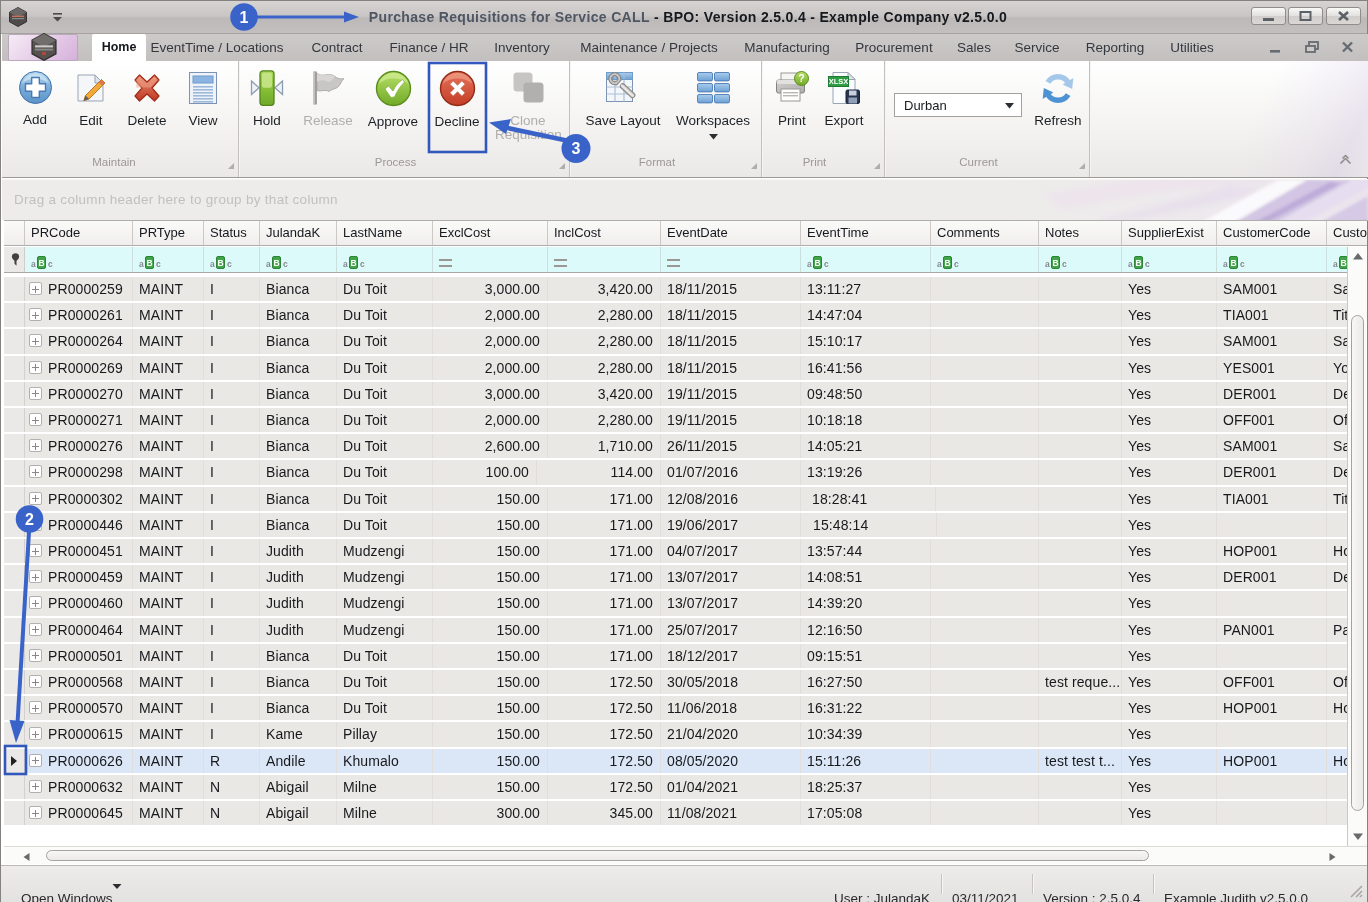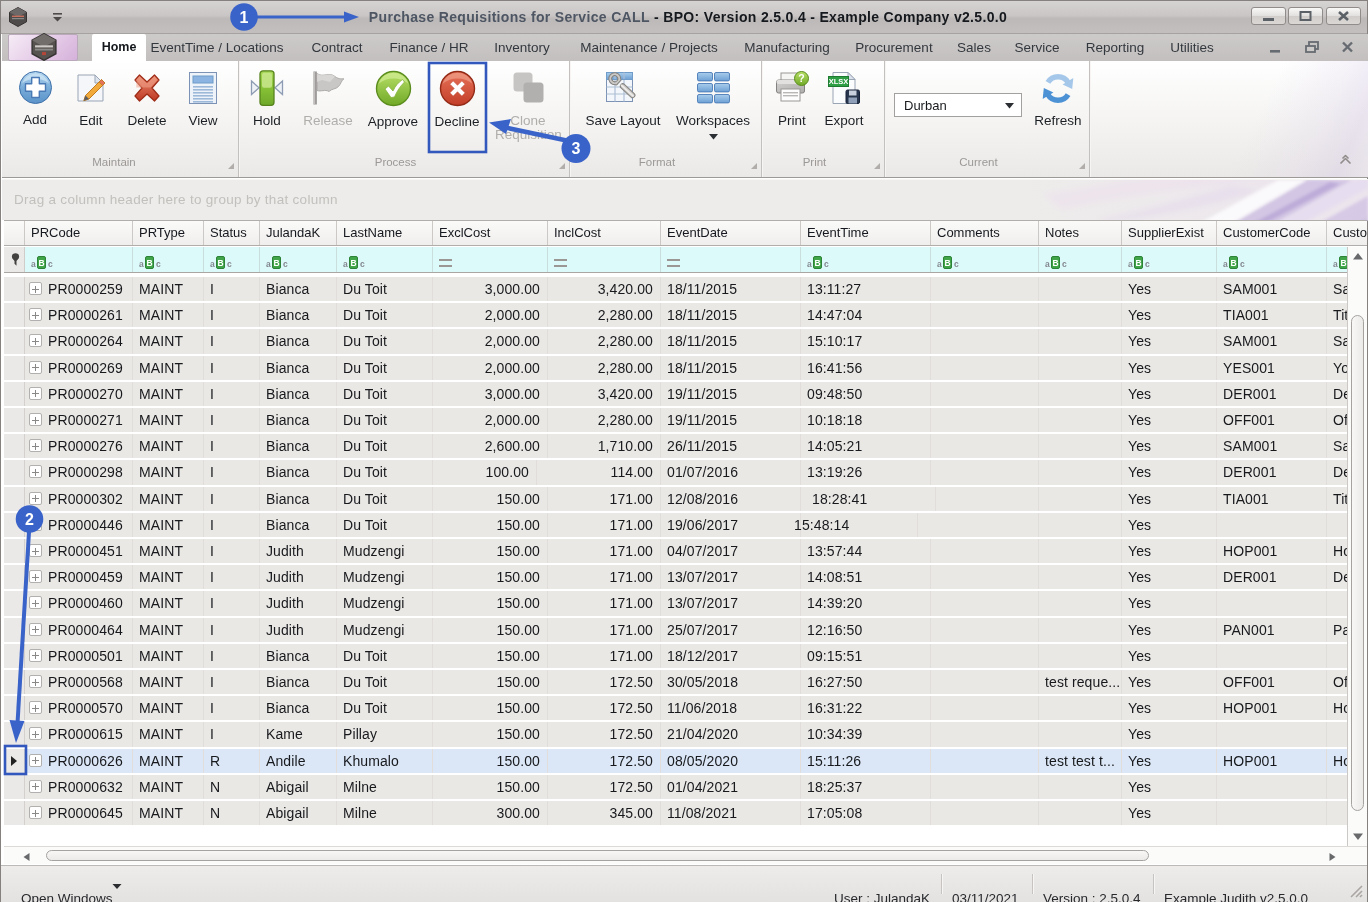--- a/index.html
+++ b/index.html
@@ -573,21 +573,21 @@
 <div class="grow" style="top:239.8px">
 <div class="rowind"></div>
 <div class="gcell" style="left:21px;width:108px;padding-left:23px"><span class="plus" style="background:#fff"></span>PR0000446</div>
 <div class="gcell" style="left:129px;width:71px">MAINT</div>
 <div class="gcell" style="left:200px;width:56px">I</div>
 <div class="gcell" style="left:256px;width:77px">Bianca</div>
 <div class="gcell" style="left:333px;width:96px">Du Toit</div>
 <div class="gcell num" style="left:429px;width:115px">150.00</div>
 <div class="gcell num" style="left:544px;width:113px">171.00</div>
 <div class="gcell" style="left:657px;width:140px">19/06/2017</div>
-<div class="gcell" style="left:784px;width:130px">15:48:14</div>
+<div class="gcell" style="left:803px;width:130px">15:48:14</div>
 <div class="gcell" style="left:927px;width:108px"></div>
 <div class="gcell" style="left:1035px;width:83px"></div>
 <div class="gcell" style="left:1118px;width:95px">Yes</div>
 <div class="gcell" style="left:1213px;width:110px"></div>
 <div class="gcell" style="left:1323px;width:42px"></div>
 </div>
 <div class="grow" style="top:266.0px">
 <div class="rowind"></div>
 <div class="gcell" style="left:21px;width:108px;padding-left:23px"><span class="plus" style="background:#fff"></span>PR0000451</div>
 <div class="gcell" style="left:129px;width:71px">MAINT</div>

